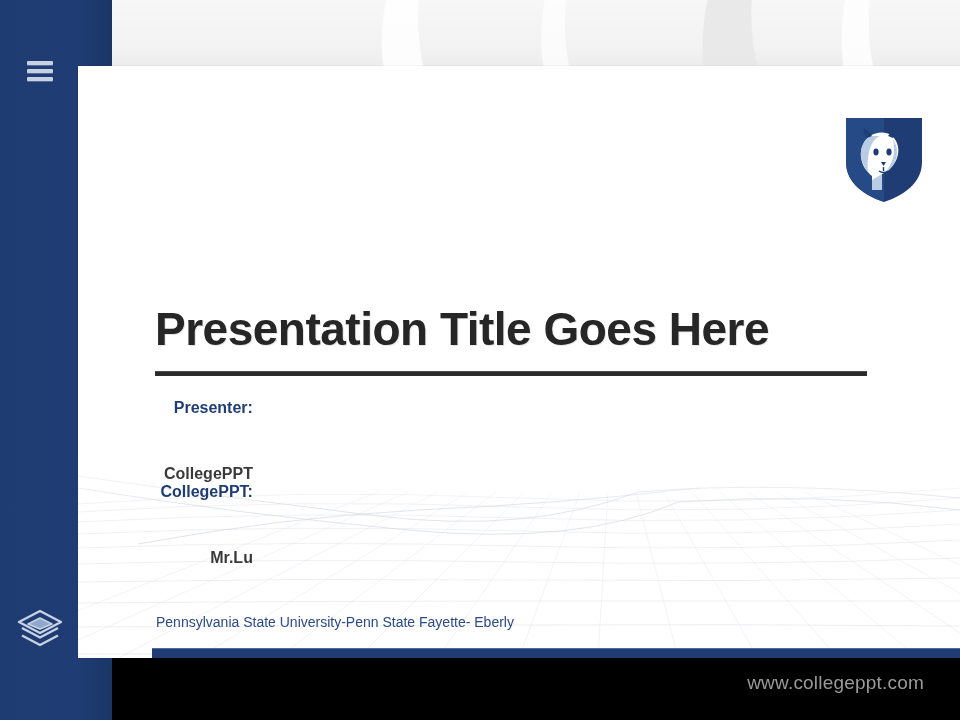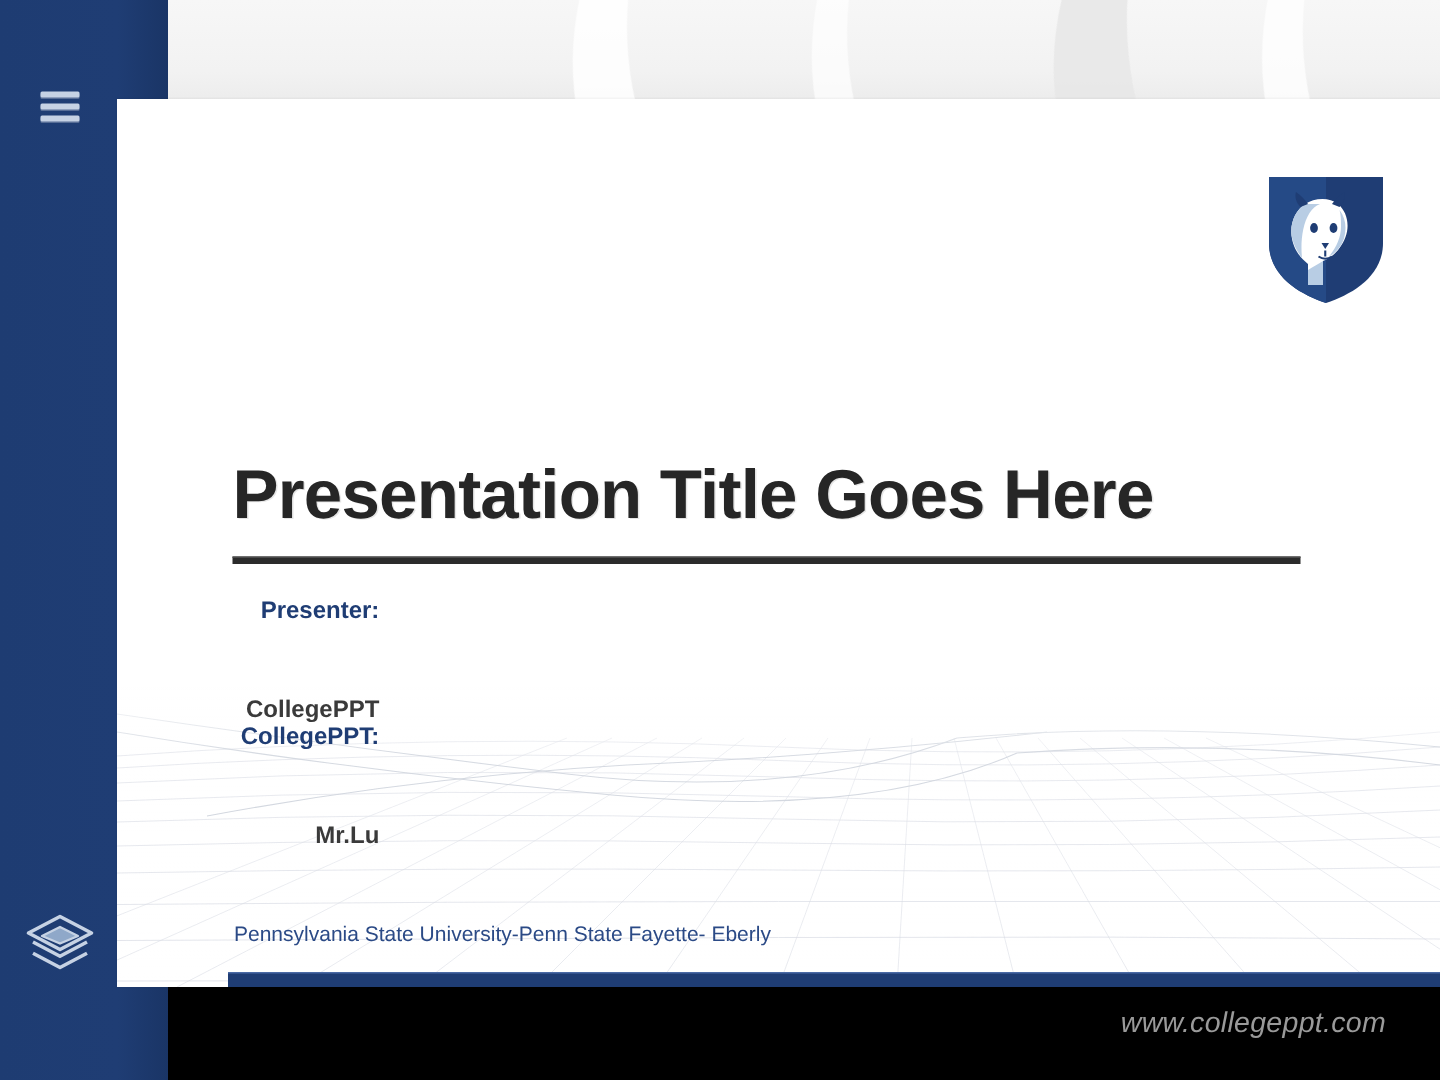--- a/index.html
+++ b/index.html
@@ -176,21 +176,20 @@
 
   
   .watermark {
     position: absolute;
     right: 36px;
     top: 672px;
     font-size: 19px;
     color: #9a9a9a;
     letter-spacing: 0.2px;
     white-space: nowrap;
-    font-style: italic;
   }
 </style>
 </head>
 <body>
 
 <div id="app">
 
   <div class="bg-top">
     <div class="sw sw1"></div>
     <div class="sw sw2"></div>

